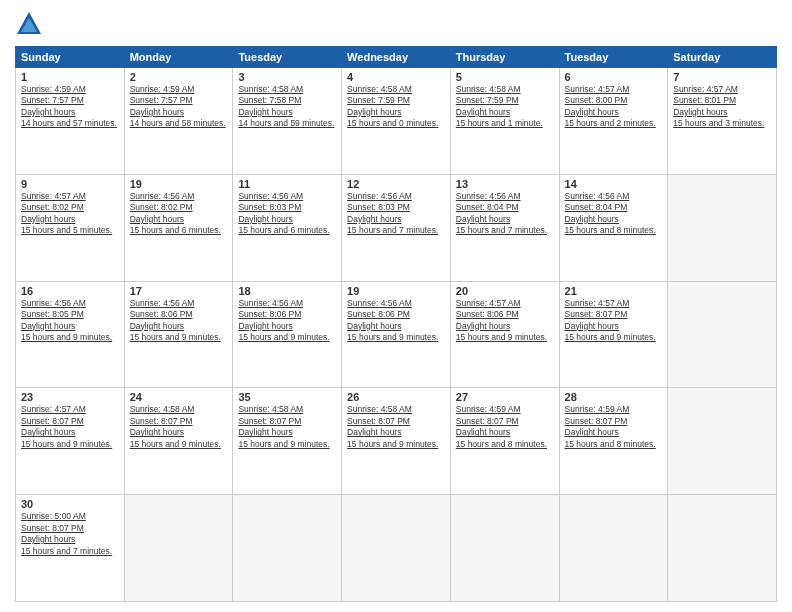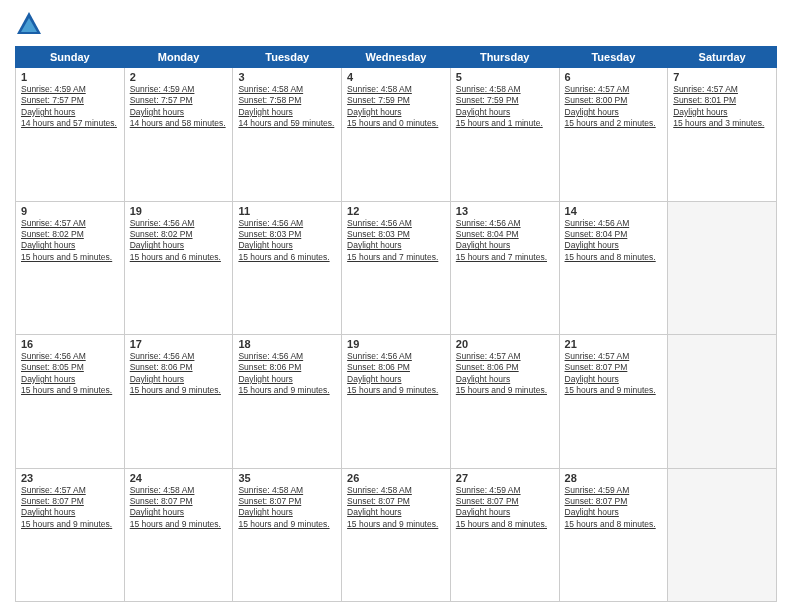--- a/index.html
+++ b/index.html
@@ -66,21 +66,21 @@
       width: 100%;
       table-layout: fixed;
     }
     .calendar th {
       background: #1a5fa8;
       color: #fff;
       font-size: 11px;
       font-weight: bold;
       padding: 4px 5px;
       border: 1px solid #1a5fa8;
-      text-align: center;
+      text-align: left;
     }
     .calendar td {
       border: 1px solid #ccc;
       vertical-align: top;
       padding: 3px 5px;
       font-size: 9px;
       color: #333;
       background: #fff;
       height: 78px;
     }
@@ -238,15 +238,27 @@
           <td>
             <span class="day-num">27</span>
             <div class="cell-text">Sunrise: 4:59 AM<br>Sunset: 8:07 PM<br>Daylight hours<br>15 hours and 8 minutes.</div>
           </td>
           <td>
             <span class="day-num">28</span>
             <div class="cell-text">Sunrise: 4:59 AM<br>Sunset: 8:07 PM<br>Daylight hours<br>15 hours and 8 minutes.</div>
           </td>
           <td class="empty"></td>
         </tr>
+        <tr>
+          <td>
+            <span class="day-num">30</span>
+            <div class="cell-text">Sunrise: 5:00 AM<br>Sunset: 8:07 PM<br>Daylight hours<br>15 hours and 7 minutes.</div>
+          </td>
+          <td class="empty"></td>
+          <td class="empty"></td>
+          <td class="empty"></td>
+          <td class="empty"></td>
+          <td class="empty"></td>
+          <td class="empty"></td>
+        </tr>
       </tbody>
   </table>
 </div>
 
 </body></html>

